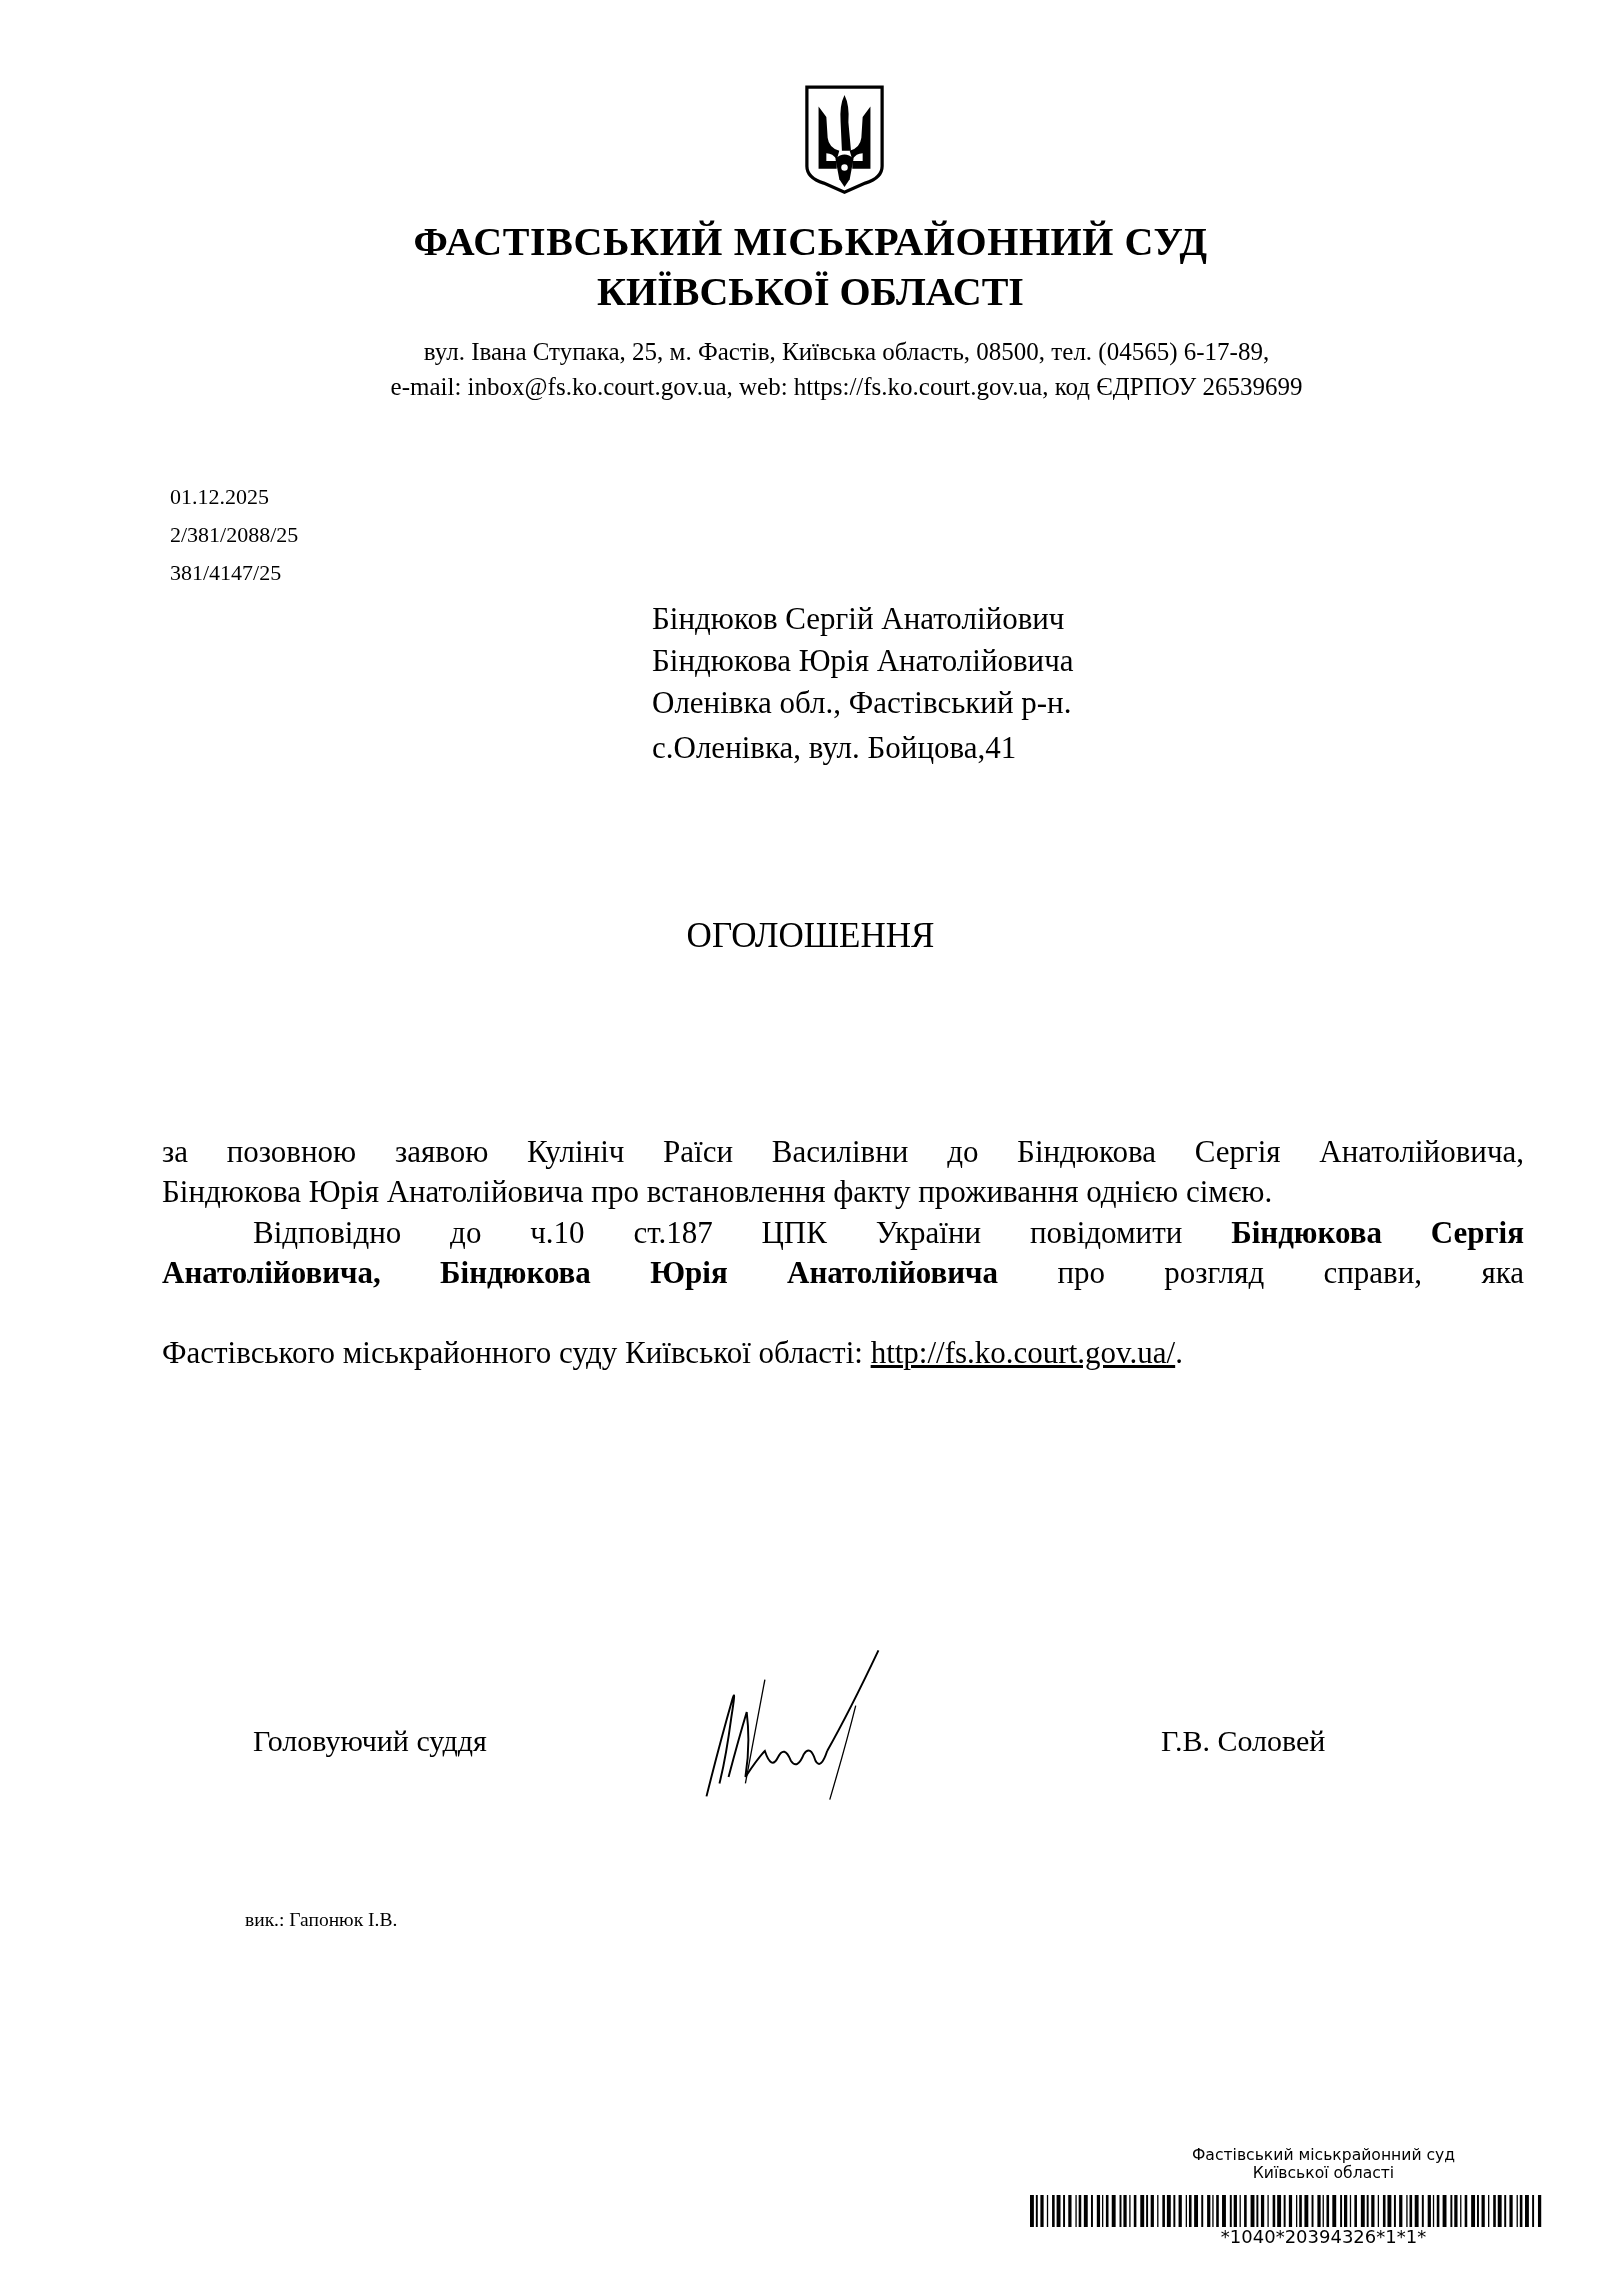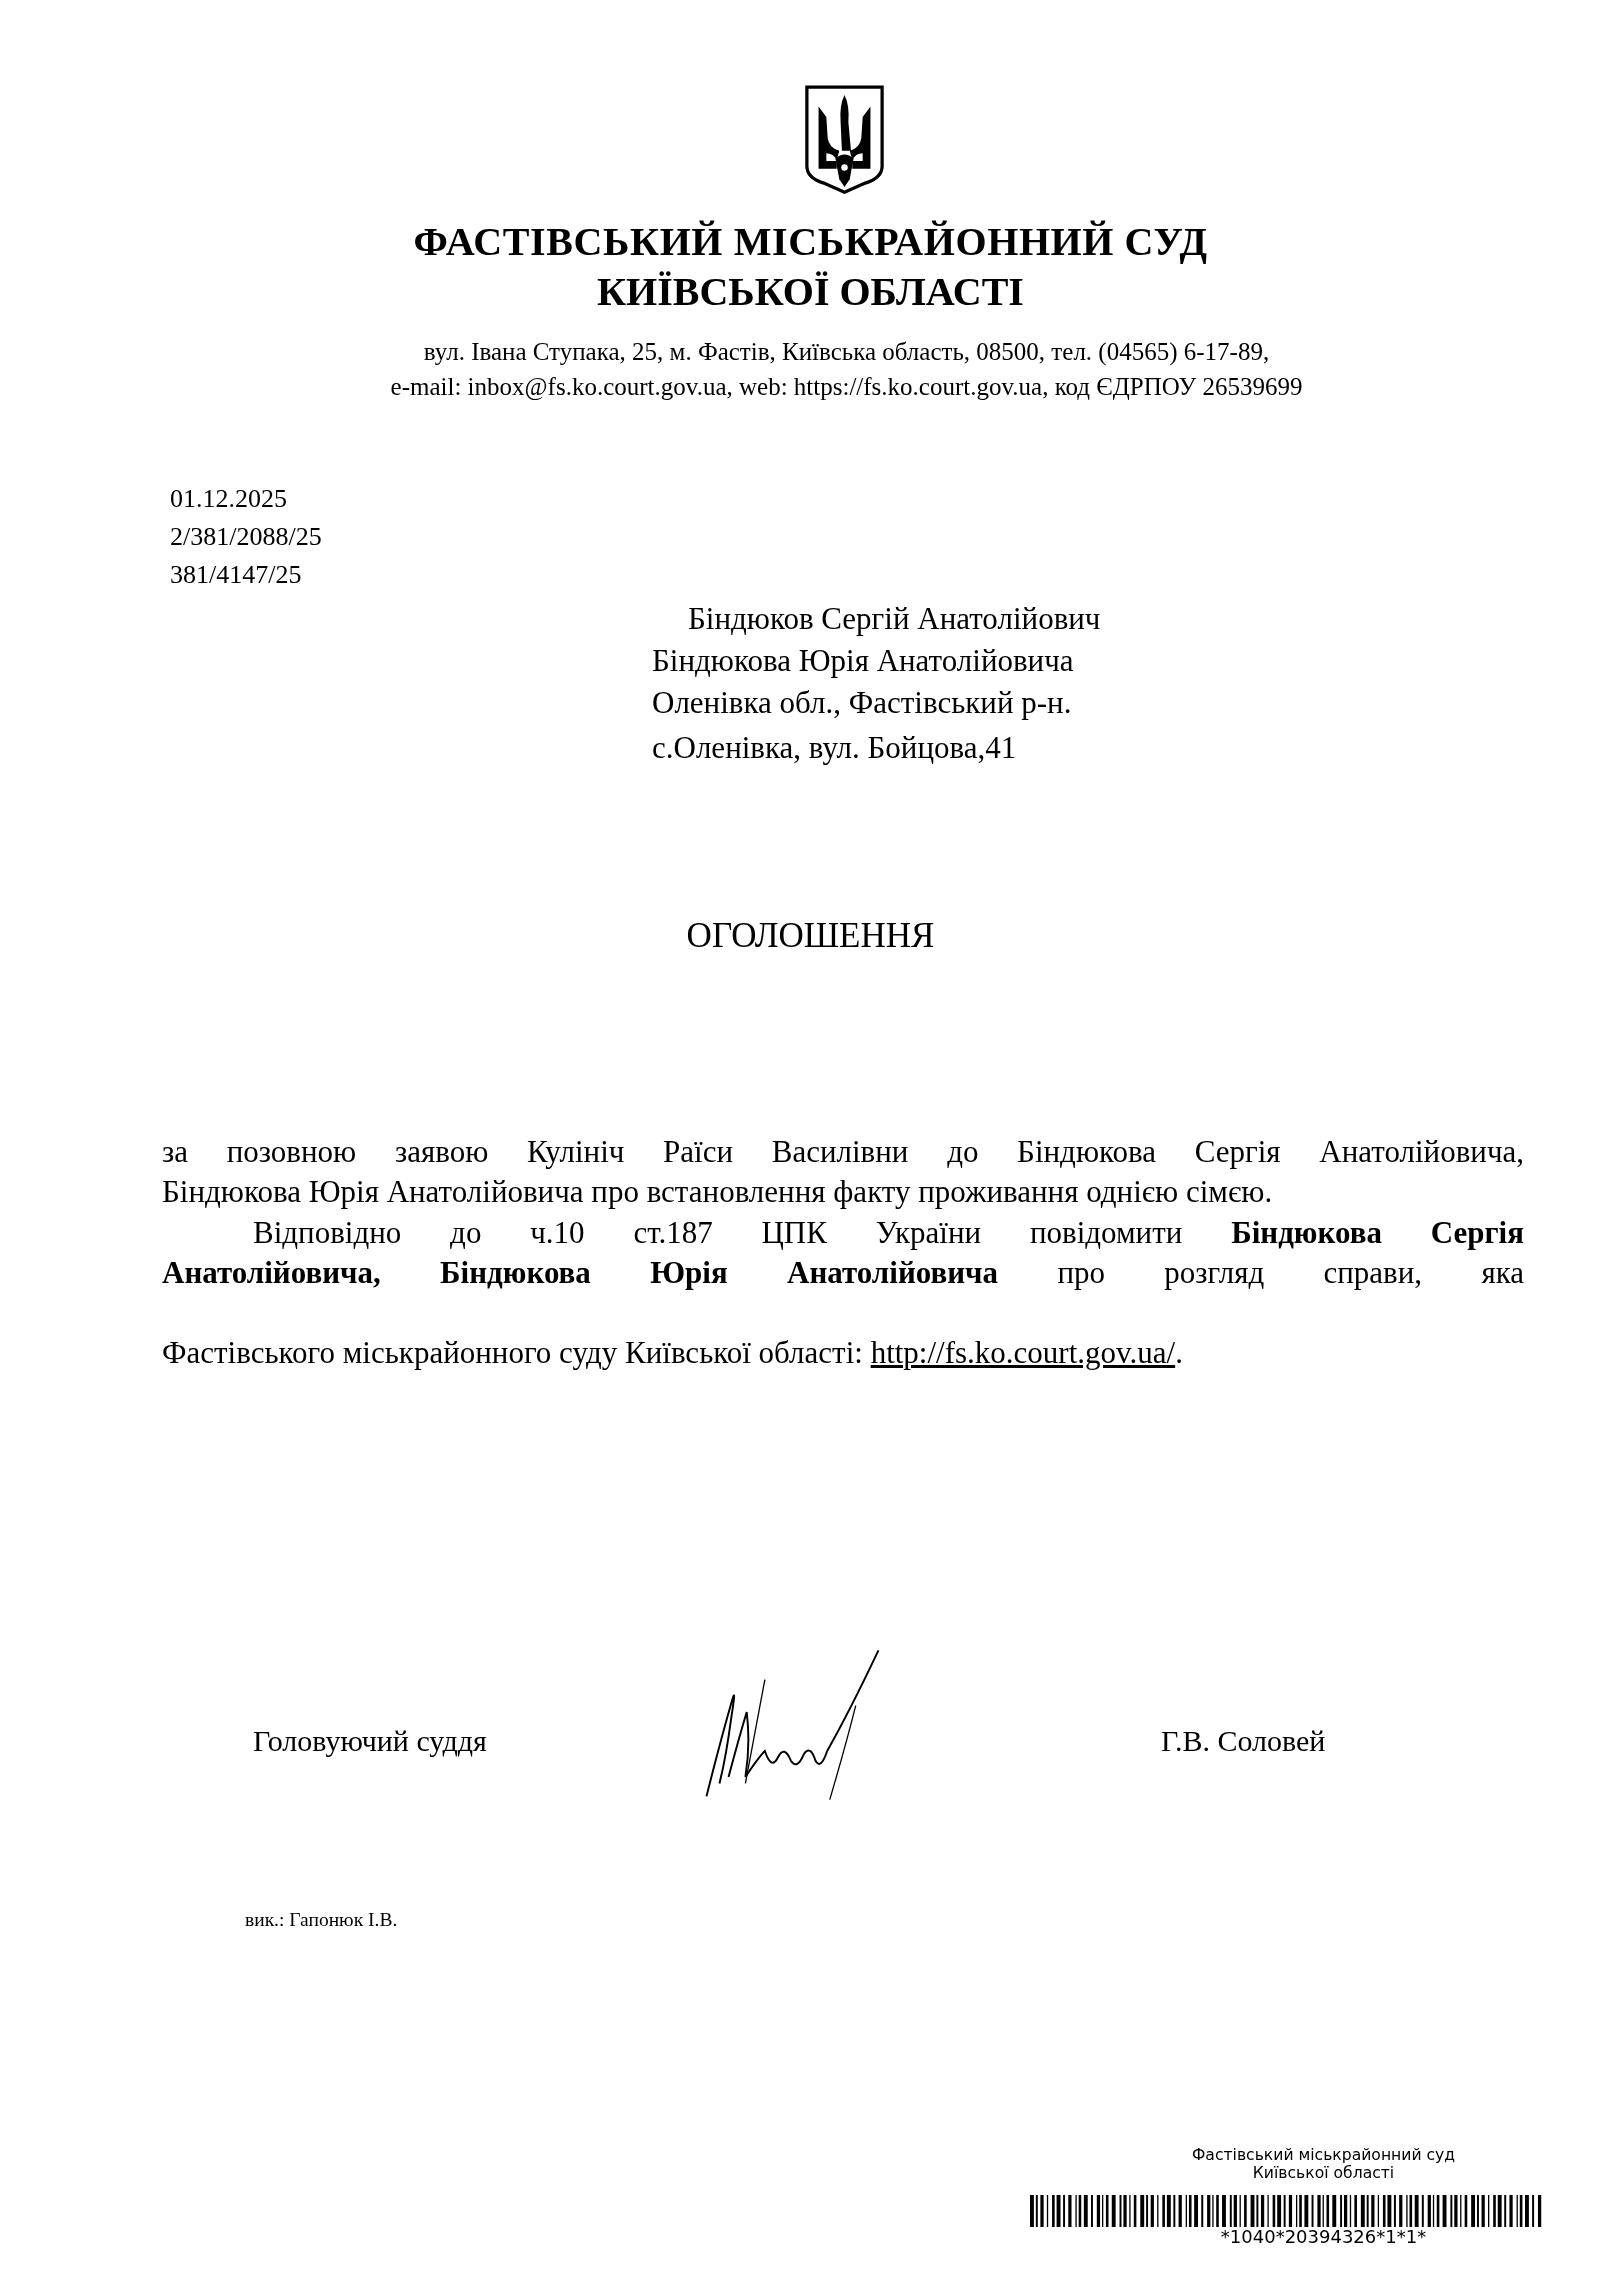--- a/index.html
+++ b/index.html
@@ -6,24 +6,24 @@
   body { width:1621px; height:2284px; position:relative; overflow:hidden;
          font-family:"Liberation Serif", "DejaVu Serif", serif; color:#000; }
   .abs { position:absolute; }
   .emblem { left:803px; top:83px; width:83px; height:112px; }
   .court-title { left:0; width:1621px; text-align:center; font-weight:bold; font-size:40px; line-height:1; }
   .t1 { top:222px; letter-spacing:0.6px; }
   .t2 { top:272px; }
   .contact { left:0; width:1621px; text-align:center; font-size:25px; line-height:1;padding-left:36px; }
   .c1 { top:339px; }
   .c2 { top:374px; }
-  .ref { left:170px; font-size:26px; line-height:1; }
+  .ref { left:170px; font-size:22px; line-height:1; }
   .r1 { top:486px; } .r2 { top:524px;font-family:Liberation Serif, serif; } .r3 { top:562px; }
   .recip { left:652px; font-size:31px; line-height:1; }
-  .p1 { top:603px;margin-left:36px; } .p2 { top:645px; } .p3 { top:687px; } .p4 { top:732px; }
+  .p1 { top:603px; } .p2 { top:645px; } .p3 { top:687px; } .p4 { top:732px; }
   .heading { left:0; width:1621px; text-align:center; top:918px; font-size:35px; line-height:1; }
   .body-text { left:162px; width:1362px; font-size:31px; }
   .line { position:absolute; left:0; width:1362px; line-height:1; white-space:nowrap; }
   .just { text-align:justify; text-align-last:justify; }
   .link { text-decoration:underline; }
   .sig-label { left:253px; top:1726px; font-size:30px; line-height:1; }
   .sig-name { left:1161px; top:1726px; font-size:30px; line-height:1; }
   .signature { left:700px; top:1647px; width:279px; height:156px; }
   .executor { left:245px; top:1910px; font-size:19.5px; line-height:1; }
   .stamp { left:1038px; top:2147px; width:571px; text-align:center;

